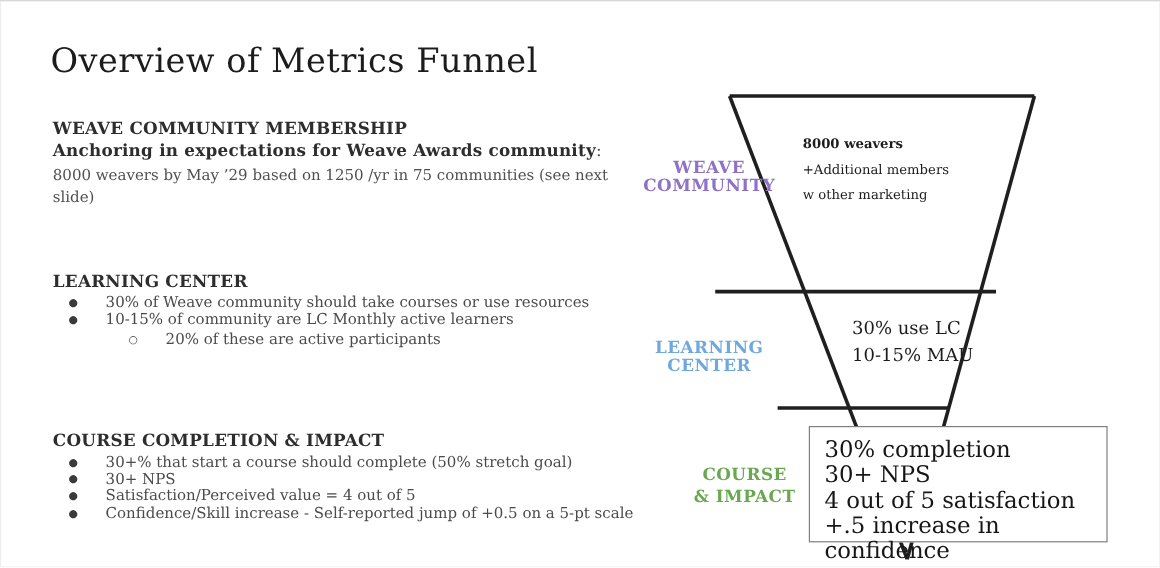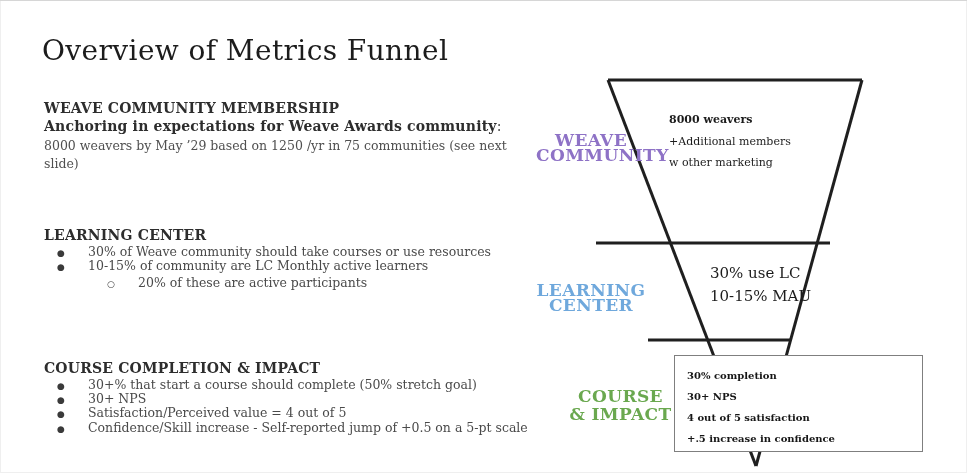--- a/index.html
+++ b/index.html
@@ -42,21 +42,21 @@
   ul.bullets li .marker {
     position:absolute; left:13px; top:1px; font-size:9px; color:#3a3a3a;
   }
   ul.bullets li.sub { padding-left:94px; margin-top:2.5px; }
   ul.bullets li.sub .marker { left:63px; }
 
   
   svg.funnel-lines { position:absolute; left:0; top:0; pointer-events:none; }
   .stage-label {
     position:absolute; text-align:center;
-    font-size:17px; font-weight:bold; line-height:14.8px;
+    font-size:14px; font-weight:bold; line-height:14.8px;
     letter-spacing:0.4px;
   }
   .label-1 { left:536px; top:133px; width:110px; }
   .label-2 { left:536px; top:283px; width:110px; }
   .label-3 { left:563px; top:388px; width:115px; line-height:17.5px; }
 
   .stage-note-1 {
     position:absolute; left:669px; top:109px;
     font-size:11px; line-height:21.5px; color:#1c1c1c;
   }
@@ -66,21 +66,21 @@
     font-size:15px; font-weight:normal; line-height:22.5px; color:#1c1c1c;
   }
   .metrics-box {
     position:absolute; left:674px; top:355px;
     width:249px; height:97px;
     background:#ffffff; border:1px solid #7f7f7f;
     box-sizing:border-box;
     padding:9px 12px 0 12px;
   }
   .metrics-box div {
-    font-size:10px; font-weight:bold; line-height:21px; color:#161616;
+    font-size:19px; font-weight:normal; line-height:21px; color:#161616;
   }
 </style>
 </head>
 <body>
 
 <div class="slide">
 
   <div class="title">Overview of Metrics Funnel</div>
 
   <div class="section sec-1">

